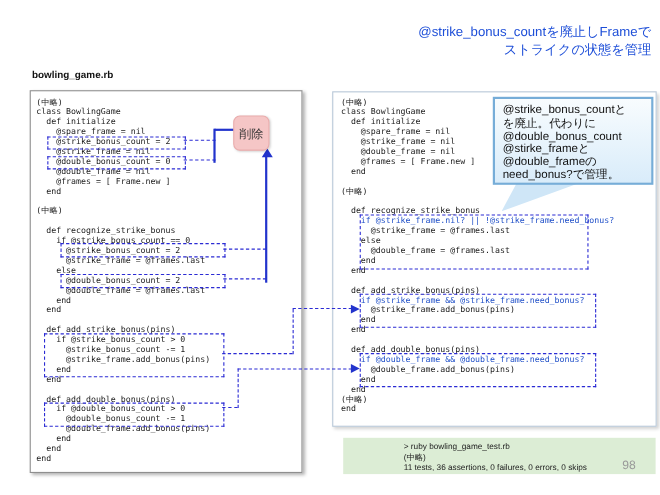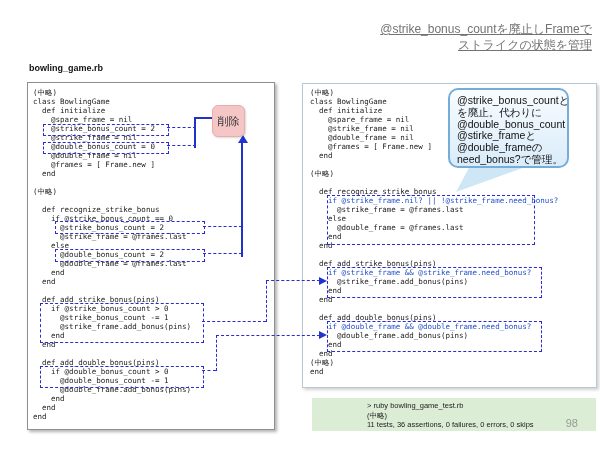--- a/index.html
+++ b/index.html
@@ -1,20 +1,20 @@
 <!DOCTYPE html>
 <html><head>
 <meta charset="utf-8">
 <style>
   html,body{margin:0;padding:0;background:#fff;}
   .slide{position:relative;width:600px;height:450px;background:#ffffff;overflow:hidden;
          font-family:"Liberation Sans",sans-serif;}
 
   .title{position:absolute;left:28px;top:10px;font-size:26px;color:#111;letter-spacing:1px;}
-  .subtitle{position:absolute;right:8px;top:21px;text-align:right;font-size:12px;line-height:16px;color:#737373;text-decoration:underline;}
+  .subtitle{position:absolute;right:8px;top:21px;text-align:right;font-size:12px;line-height:16px;color:#1d4ed8;}
   .file-label{position:absolute;left:29px;top:63px;font-size:9px;font-weight:600;color:#111;}
 
   .panel{position:absolute;background:#fff;}
   .left-panel{left:27px;top:82px;width:246px;height:346px;border:1px solid #8f8f8f;
               box-shadow:2px 2px 3px rgba(0,0,0,.30);}
   .right-panel{left:302px;top:83px;width:293px;height:303px;border:1px solid #b7c7d8;
               box-shadow:2px 2px 3px rgba(0,0,0,.18);}
 
   .code{position:absolute;font-family:"DejaVu Sans Mono",monospace;font-size:7.5px;color:#1a1a1a;}
   .code > div{height:9px;line-height:9px;white-space:pre;}
@@ -30,22 +30,22 @@
   .dv{border-left:1px dashed #2b2bd4;}
   .arr-r{position:absolute;width:0;height:0;border-top:4px solid transparent;
          border-bottom:4px solid transparent;border-left:8px solid #2233cc;}
   .arr-u{position:absolute;width:0;height:0;border-left:5px solid transparent;
          border-right:5px solid transparent;border-bottom:8px solid #2233cc;}
 
   .badge{position:absolute;left:212px;top:105px;width:31px;height:30px;background:#f5c6c6;
          border:1px solid #eaacac;border-radius:6px;display:flex;align-items:center;
          justify-content:center;font-size:11px;color:#333;box-shadow:1px 1px 2px rgba(0,0,0,.15);z-index:3;}
 
-  .bubble{position:absolute;left:448px;top:88px;width:121px;height:80px;box-sizing:border-box;
-          background:linear-gradient(#f8fcfe,#d9ecfa);border:2px solid #76add8;border-radius:10px;
+  .bubble{position:absolute;left:448px;top:88px;width:146px;height:80px;box-sizing:border-box;
+          background:linear-gradient(#f8fcfe,#d9ecfa);border:2px solid #76add8;border-radius:0;
           padding:5px 7px;font-size:10.5px;line-height:11.8px;color:#111;z-index:5;}
   .bubble > div{white-space:pre;}
   .bubble-tail{position:absolute;left:450px;top:166px;width:90px;height:26px;background:#cfe6f7;
           clip-path:polygon(20px 0,78px 0,6px 26px);z-index:4;}
 
   .terminal{position:absolute;left:312px;top:398px;width:284px;height:33px;box-sizing:border-box;
           background:#dcedd5;font-size:7.5px;line-height:9.5px;color:#222;padding:3px 0 0 10px;}
   .terminal > div{white-space:pre;padding-left:45px;}
 
   .page-number{position:absolute;left:548px;top:417px;width:30px;text-align:right;

